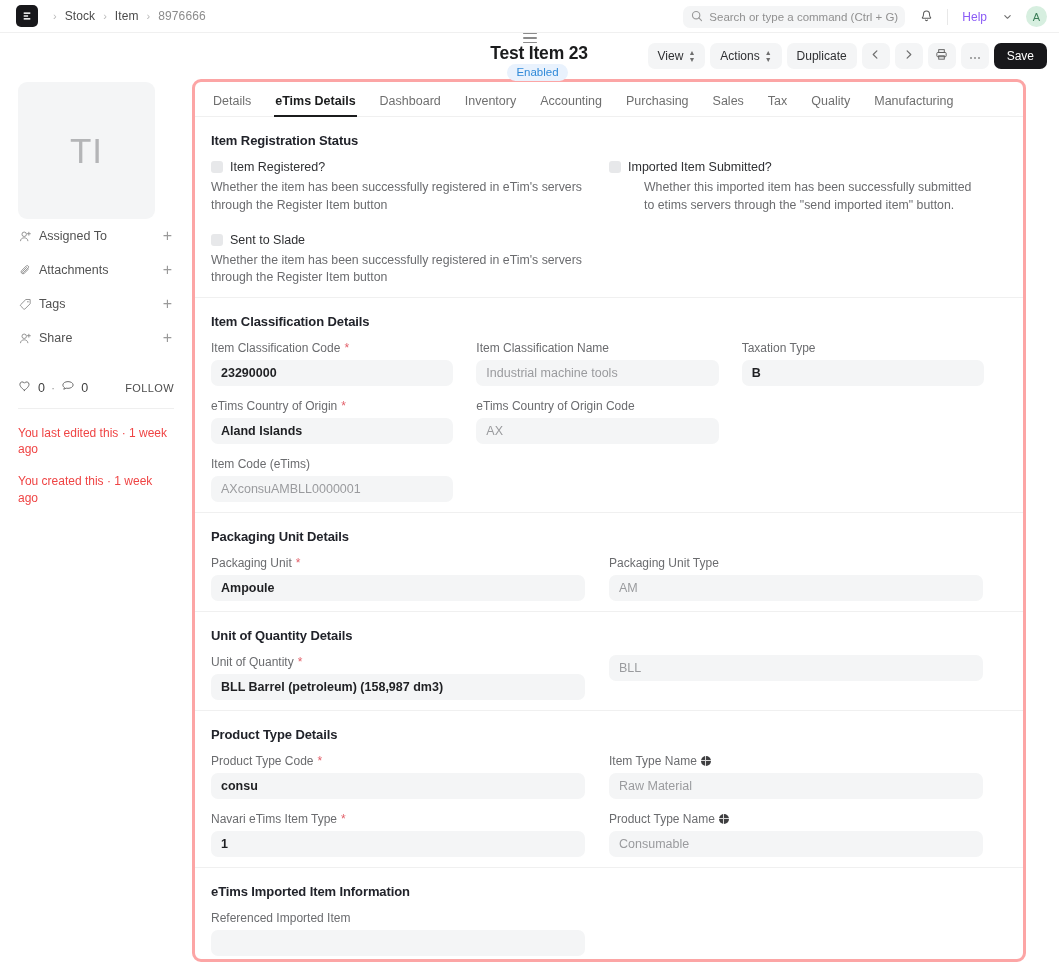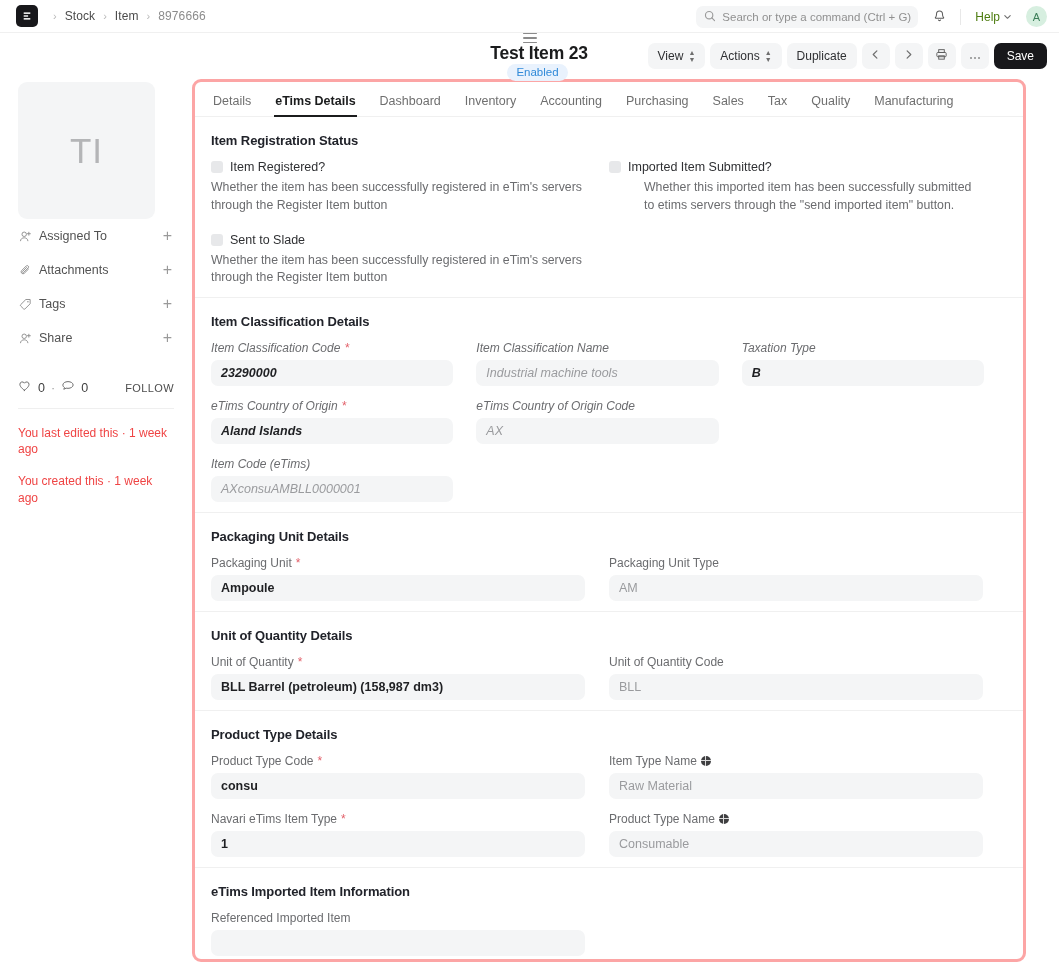--- a/index.html
+++ b/index.html
@@ -40,21 +40,21 @@
     display: flex; align-items: center; gap: 10px;
   }
   .search-box {
     width: 222px; height: 22px; border-radius: 7px; background: #f4f5f6;
     display: flex; align-items: center; gap: 6px; padding: 0 8px;
   }
   .search-box .ph { font-size: 11.5px; color: #909090; white-space: nowrap; }
   .bell { width: 22px; height: 22px; display:flex; align-items:center; justify-content:center; border-radius:5px;}
   .nav-divider { width: 1px; height: 16px; background: #e8e8e8; }
   .help {
-    font-size: 12px; color: #4d7c0f; display: flex; align-items: center; gap: 3px;
+    font-size: 12px; color: #8b5cf6; display: flex; align-items: center; gap: 16px;
     padding: 2px 4px; border-radius: 5px;
   }
   .avatar-nav {
     width: 21px; height: 21px; border-radius: 50%;
     background: #d7efe0; color: #3a7d57;
     font-size: 11px; display: flex; align-items: center; justify-content: center;
   }
 
   
   .page-head {
@@ -133,21 +133,21 @@
     height: 1.6px; background: #1b1c1d;
   }
 
   .section { padding: 16px 16px 10px 16px; border-bottom: 1px solid #f0f0f0; }
   .section:last-child { border-bottom: none; }
   .sec-title { font-size: 13px; font-weight: bold; color: #21232a; margin-bottom: 12px; letter-spacing: -.1px; }
 
   .cols2 { display: flex; }
   .cols2 > .col { width: 50%; padding-right: 24px; }
   .cols3 { display: flex; }
-  .cols3 > .col { width: 33.333%; padding-right: 23px; font-style: italic; }
+  .cols3 > .col { width: 33.333%; padding-right: 23px; }
 
   .chk-row { display: flex; align-items: center; gap: 7px; margin-bottom: 5px; }
   .chk {
     width: 12px; height: 12px; border-radius: 3px; background: #e7e8ea; flex: 0 0 auto;
   }
   .chk-label { font-size: 12.5px; color: #2f3033; }
   .helptext { font-size: 12.3px; color: #6b6c6f; line-height: 1.45; max-width: 390px; }
   .helptext.wide { max-width: 395px; margin-left: 35px; }
   .gap18 { height: 18px; }
 
@@ -484,23 +484,20 @@
             <div class="field" style="margin-bottom:0">
               <div class="field-label">
                 <span>Unit of Quantity</span>
                 <span class="req">*</span>
               </div>
               <div class="ctl">BLL Barrel (petroleum) (158,987 dm3)</div>
             </div>
           </div>
           <div class="col">
             <div class="field" style="margin-bottom:0">
-              <div class="field-label">
-                <span>Unit of Quantity Code</span>
-              </div>
               <div class="ctl empty">BLL</div>
             </div>
           </div>
         </div>
       </div>
 
       <div class="section">
         <div class="sec-title">Product Type Details</div>
         <div class="cols2">
           <div class="col">

